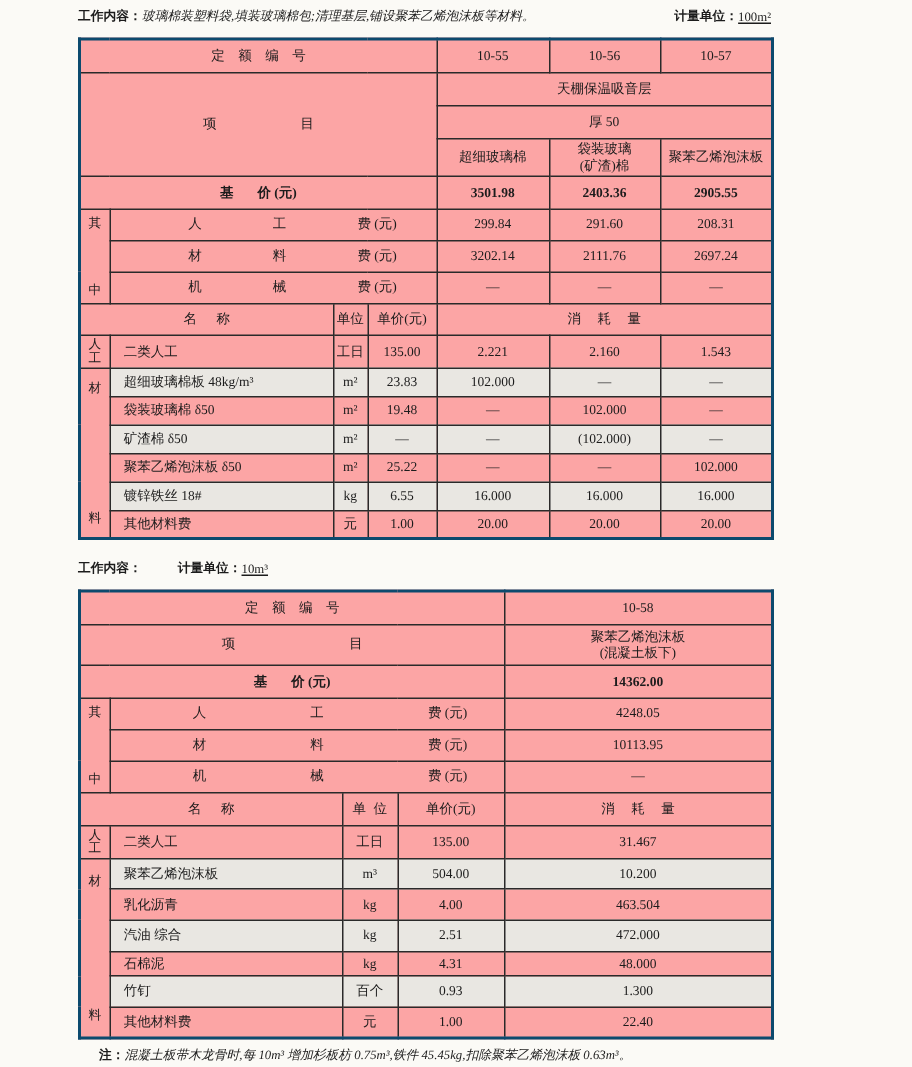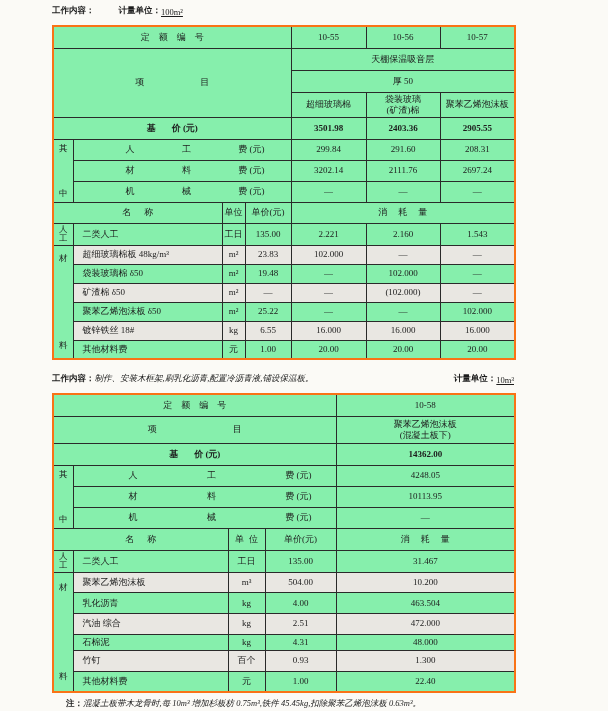--- a/index.html
+++ b/index.html
@@ -10,24 +10,24 @@
     color:#1c1c1c;
     overflow:hidden;
   }
   .sheet { width:608px; height:711px; padding:5px 0 0 52px; }
   .content { width:462px; }
 
   
   .wline { display:flex; align-items:baseline; height:16px; margin-bottom:4px; }
   .wlabel { font-family:"Liberation Sans","DejaVu Sans",sans-serif; font-weight:bold; font-size:8.5px; white-space:nowrap; }
   .wtext  { font-style:italic; font-size:8.5px; flex:1; white-space:nowrap; overflow:hidden; }
-  .wunit  { display:flex; align-items:flex-end; white-space:nowrap;margin-left:24px; }
+  .wunit  { display:flex; align-items:center; white-space:nowrap;margin-left:24px; }
   .wunit .val { font-size:8.5px; font-weight:normal; font-family:"Liberation Serif",serif;text-decoration:underline; }
 
-  table.qt { border-collapse:collapse; table-layout:fixed; width:462px; border:2px solid #f97316; background:#86efac; }
+  table.qt { border-collapse:collapse; table-layout:fixed; width:462px; border:2px solid #0c4a6e; background:#fca5a5; }
   table.qt td { border:1px solid #2a2a2a; font-size:9px; text-align:center; vertical-align:middle; padding:0; line-height:11px; }
   .bold { font-weight:bold; }
   .z { background:#e9e7e2; }
 
   
   td.nb { border-top:none; border-bottom:none; }
 
   .name { text-align:left !important; padding-left:9px !important; }
 
   
@@ -57,20 +57,21 @@
   .gapblock { height:13px; }
 </style>
 </head>
 <body>
 
 <div class="sheet">
 <div class="content">
 
   <div class="wline">
     <span class="wlabel">工作内容：</span>
+    <span class="wtext">玻璃棉装塑料袋,填装玻璃棉包;清理基层,铺设聚苯乙烯泡沫板等材料。</span>
     <span class="wunit">
           <span class="wlabel">计量单位：</span>
           <span class="val">100m²</span>
         </span>
   </div>
 
   <table class="qt">
     <colgroup>
       <col style="width:20px">
           <col style="width:149px">
@@ -231,21 +232,20 @@
       <td class="nb">20.00</td>
       <td class="nb">20.00</td>
     </tr>
   </tbody>
       </table>
 
   <div class="gapblock"></div>
 
   <div class="wline">
     <span class="wlabel">工作内容：</span>
-    <span class="wtext">制作、安装木框架,刷乳化沥青,配置冷沥青液,铺设保温板。</span>
     <span class="wunit">
           <span class="wlabel">计量单位：</span>
           <span class="val">10m³</span>
         </span>
   </div>
 
   <table class="qt">
     <colgroup>
       <col style="width:20px">
           <col style="width:155px">

